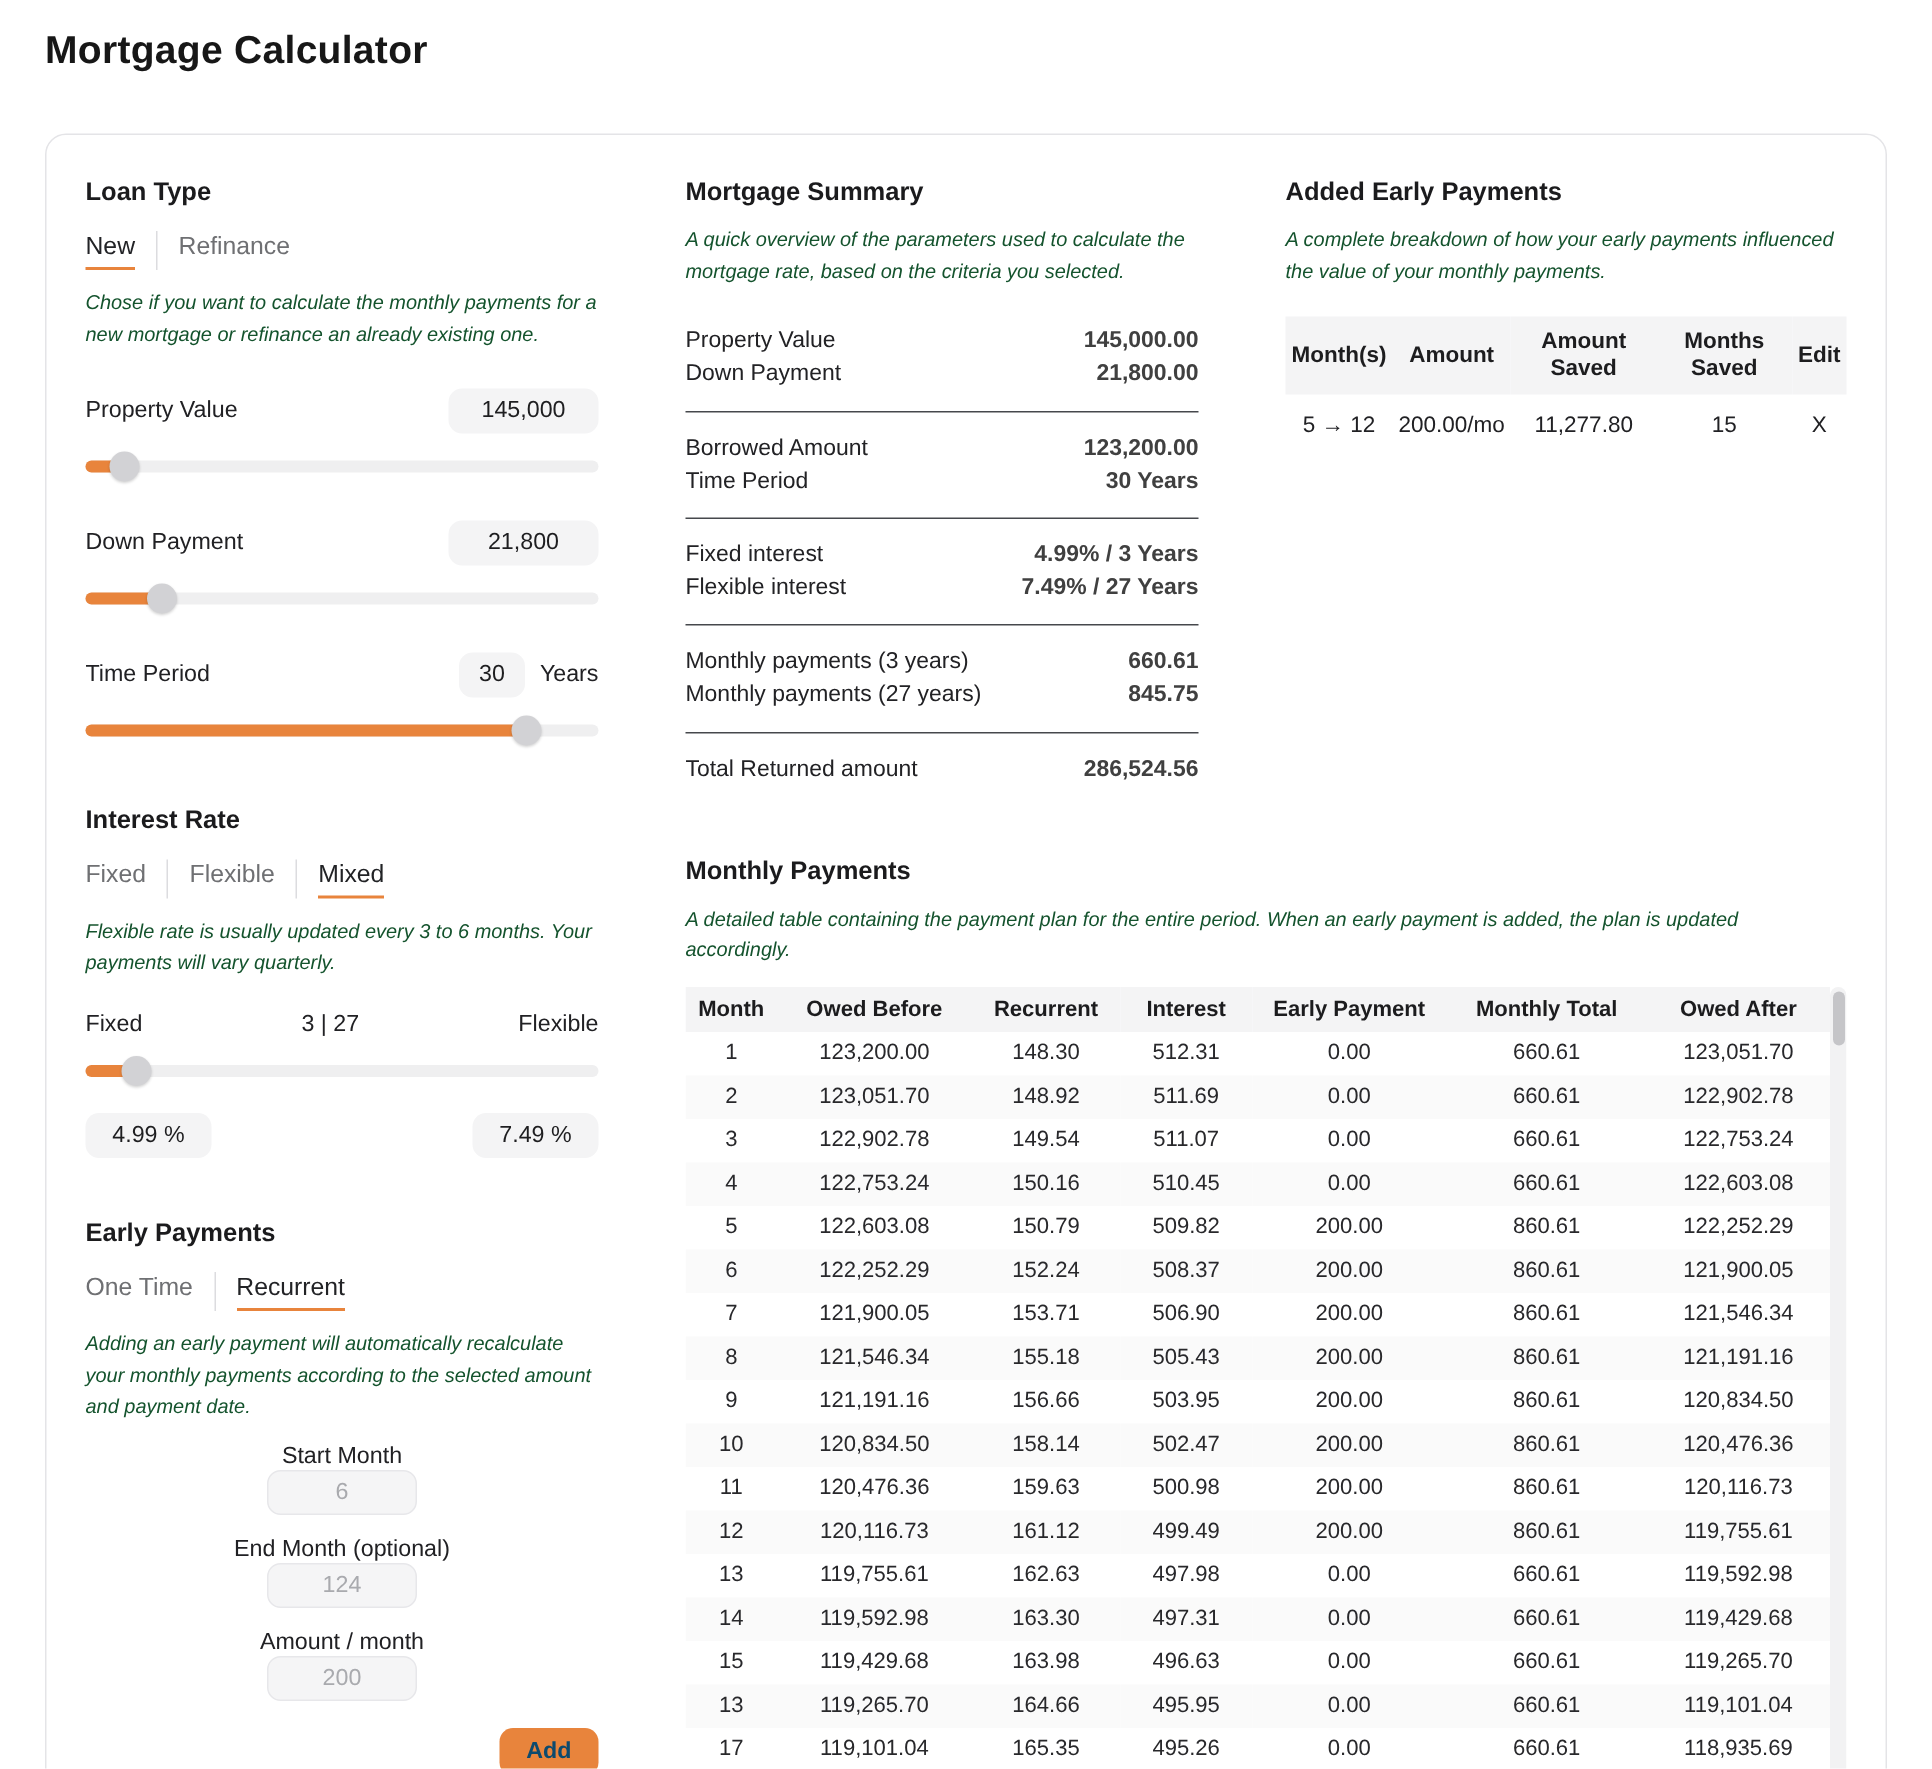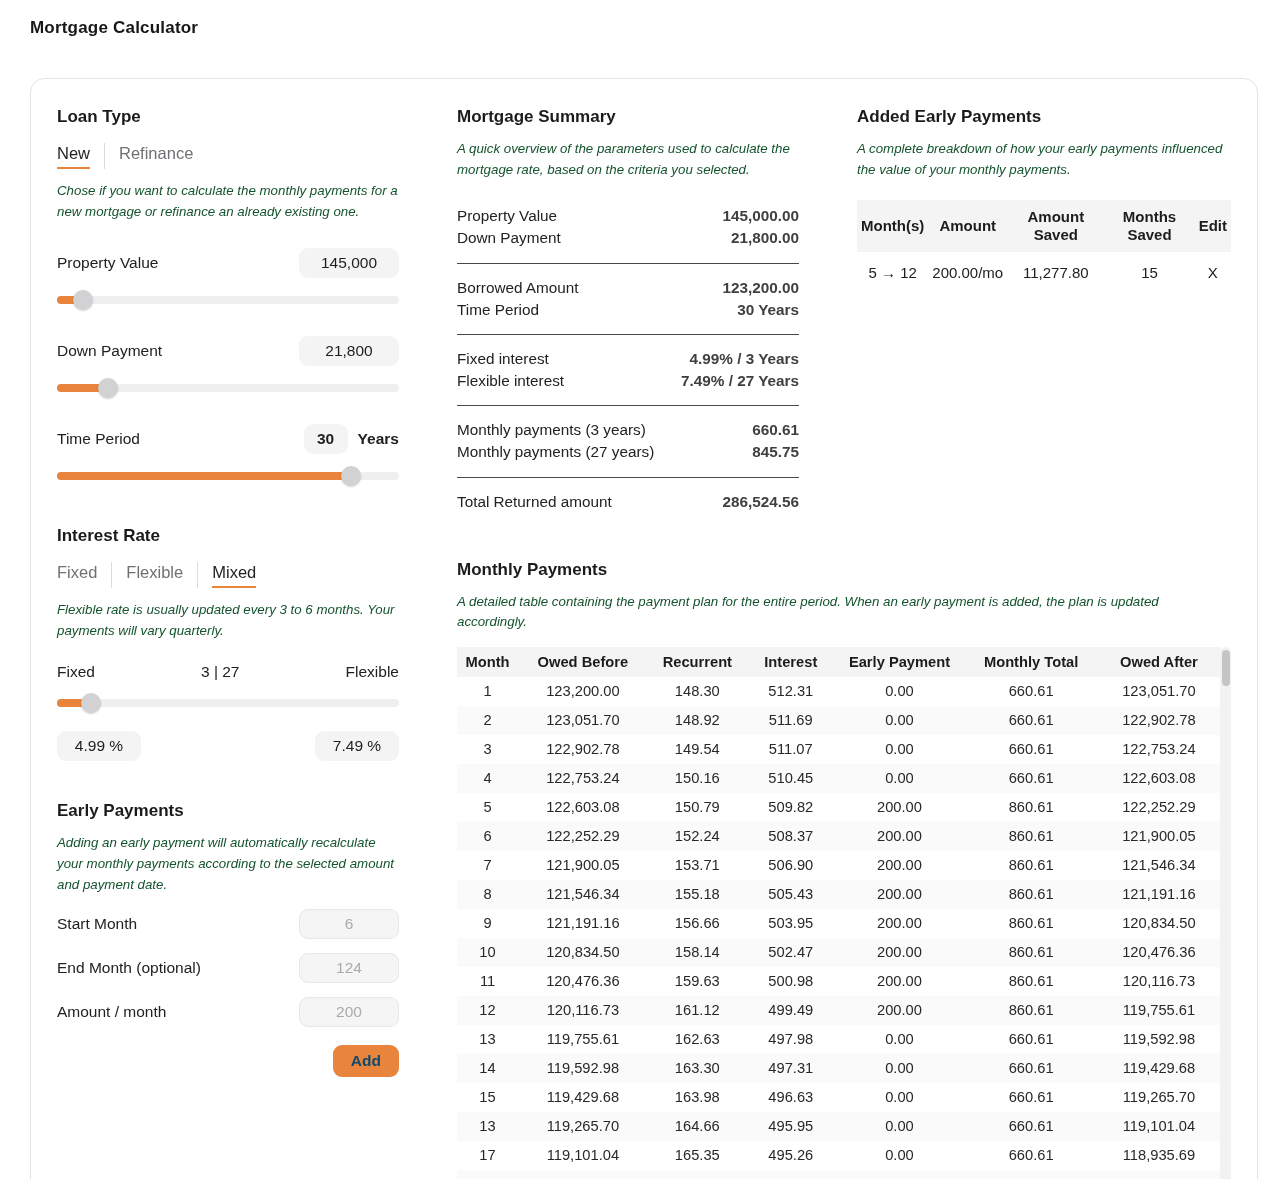--- a/index.html
+++ b/index.html
@@ -3,21 +3,21 @@
 <meta charset="utf-8">
 <style>
   * { margin:0; padding:0; box-sizing:border-box; }
   html,body { background:#ffffff; }
   body {
     width:1288px; height:1179px; position:relative;
     font-family:"Liberation Sans","DejaVu Sans",sans-serif;
     color:#1d1d1f;
   }
   .page { padding:18px 30px 0 30px; }
-  h1.page-title { font-size:17px; font-weight:700; color:#171717; letter-spacing:.2px; }
+  h1.page-title { font-size:26px; font-weight:700; color:#171717; letter-spacing:.2px; }
 
   .card {
     margin-top:40px; border:1px solid #e4e4e7; border-radius:14px;
     background:#fff; padding:28px 26px 34px 26px;
     display:flex; gap:58px; min-height:1000px;
   }
   .col-left { width:342px; flex:0 0 342px; }
   .col-right { flex:1; min-width:0; }
 
   .section-heading { font-size:17px; font-weight:700; color:#1b1b1d; }
@@ -47,21 +47,21 @@
     position:absolute; top:0; width:20px; height:20px; border-radius:50%;
     background:#d2d2d5; box-shadow:0 1px 2px rgba(0,0,0,.18); transform:translateX(-10px);
   }
 
   .section-gap { margin-top:40px; }
 
   .rate-row { display:flex; justify-content:space-between; align-items:center; margin-top:22px; font-size:15.5px; color:#212124; }
   .rate-boxes { display:flex; justify-content:space-between; margin-top:18px; }
   .rate-boxes .value-box { min-width:84px; }
 
-  .ep-field { display:flex; align-items:center; justify-content:space-between; margin-top:14px; }
+  .ep-field { display:flex; align-items:center; justify-content:space-between; margin-top:14px;flex-direction:column; }
   .ep-input {
     background:#f5f5f6; border:1px solid #e7e7ea; border-radius:9px; height:30px; width:100px;
     display:flex; align-items:center; justify-content:center; font-size:15.5px; color:#a9aaae;
   }
   .add-row { display:flex; justify-content:flex-end; margin-top:18px; }
   .add-btn {
     background:#e8843c; color:#0c4a6e; font-weight:700; font-size:15.5px;
     border:none; border-radius:9px; padding:7px 18px; cursor:pointer;
   }
 
@@ -138,21 +138,21 @@
               </div>
               <div class="slider">
                 <div class="track"></div>
                 <div class="fill" style="width:15%"></div>
                 <div class="thumb" style="left:15%"></div>
               </div>
             </div>
             <div class="field">
               <div class="field-top">
                 <span class="field-label">Time Period</span>
-                <span style="display:flex;align-items:center;font-weight:bold;">
+                <span style="display:flex;align-items:center;">
                   <span class="value-box small">30</span>
                   <span class="unit">Years</span>
                 </span>
               </div>
               <div class="slider">
                 <div class="track"></div>
                 <div class="fill" style="width:86%"></div>
                 <div class="thumb" style="left:86%"></div>
               </div>
             </div>
@@ -180,20 +180,25 @@
           <div class="thumb" id="rate-thumb" style="left: 10%;"></div>
         </div>
         <div class="rate-boxes">
           <div class="value-box">4.99 %</div>
           <div class="value-box">7.49 %</div>
         </div>
       </div>
 
       <div class="section-gap">
         <div class="section-heading">Early Payments</div>
+        <div class="tabs" id="early-tabs">
+            <div class="tab">One Time</div>
+            <div class="tab-sep"></div>
+            <div class="tab active">Recurrent</div>
+          </div>
         <div class="desc">Adding an early payment will automatically recalculate your monthly payments according to the selected amount and payment date.</div>
         <div id="early-fields">
             <div class="ep-field">
               <span class="field-label">Start Month</span>
               <span class="ep-input">6</span>
             </div>
             <div class="ep-field">
               <span class="field-label">End Month (optional)</span>
               <span class="ep-input">124</span>
             </div>

